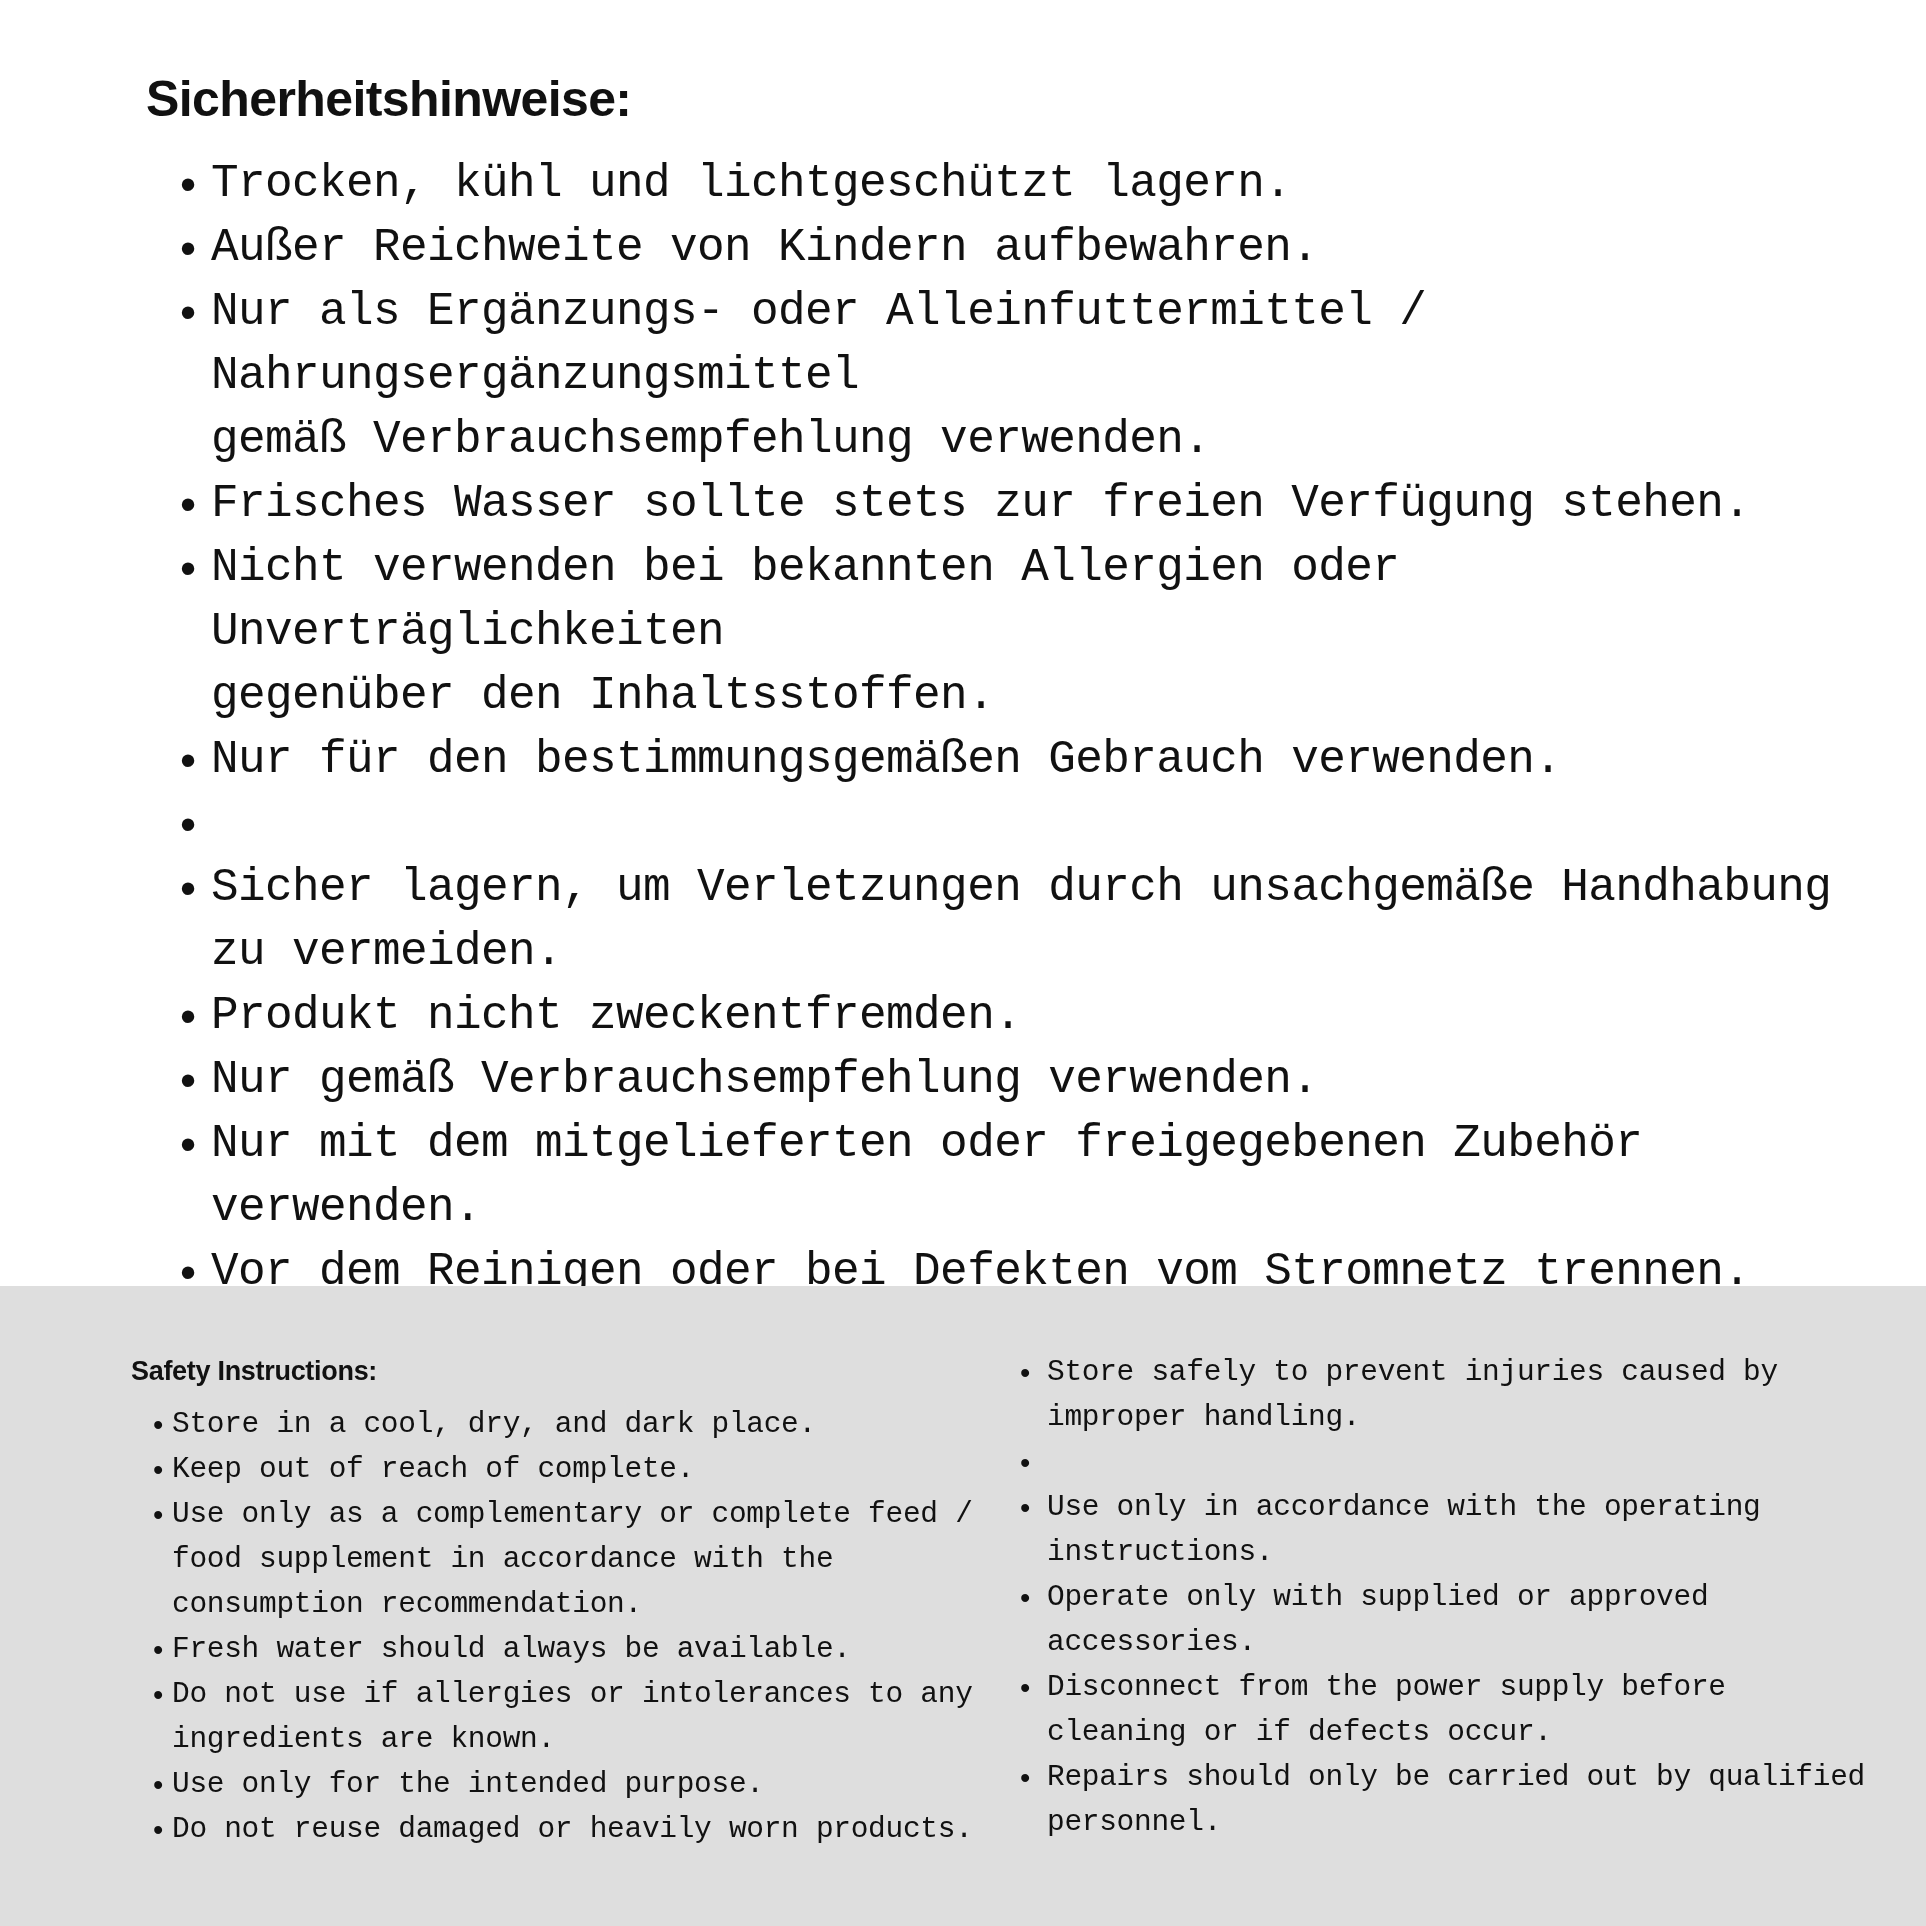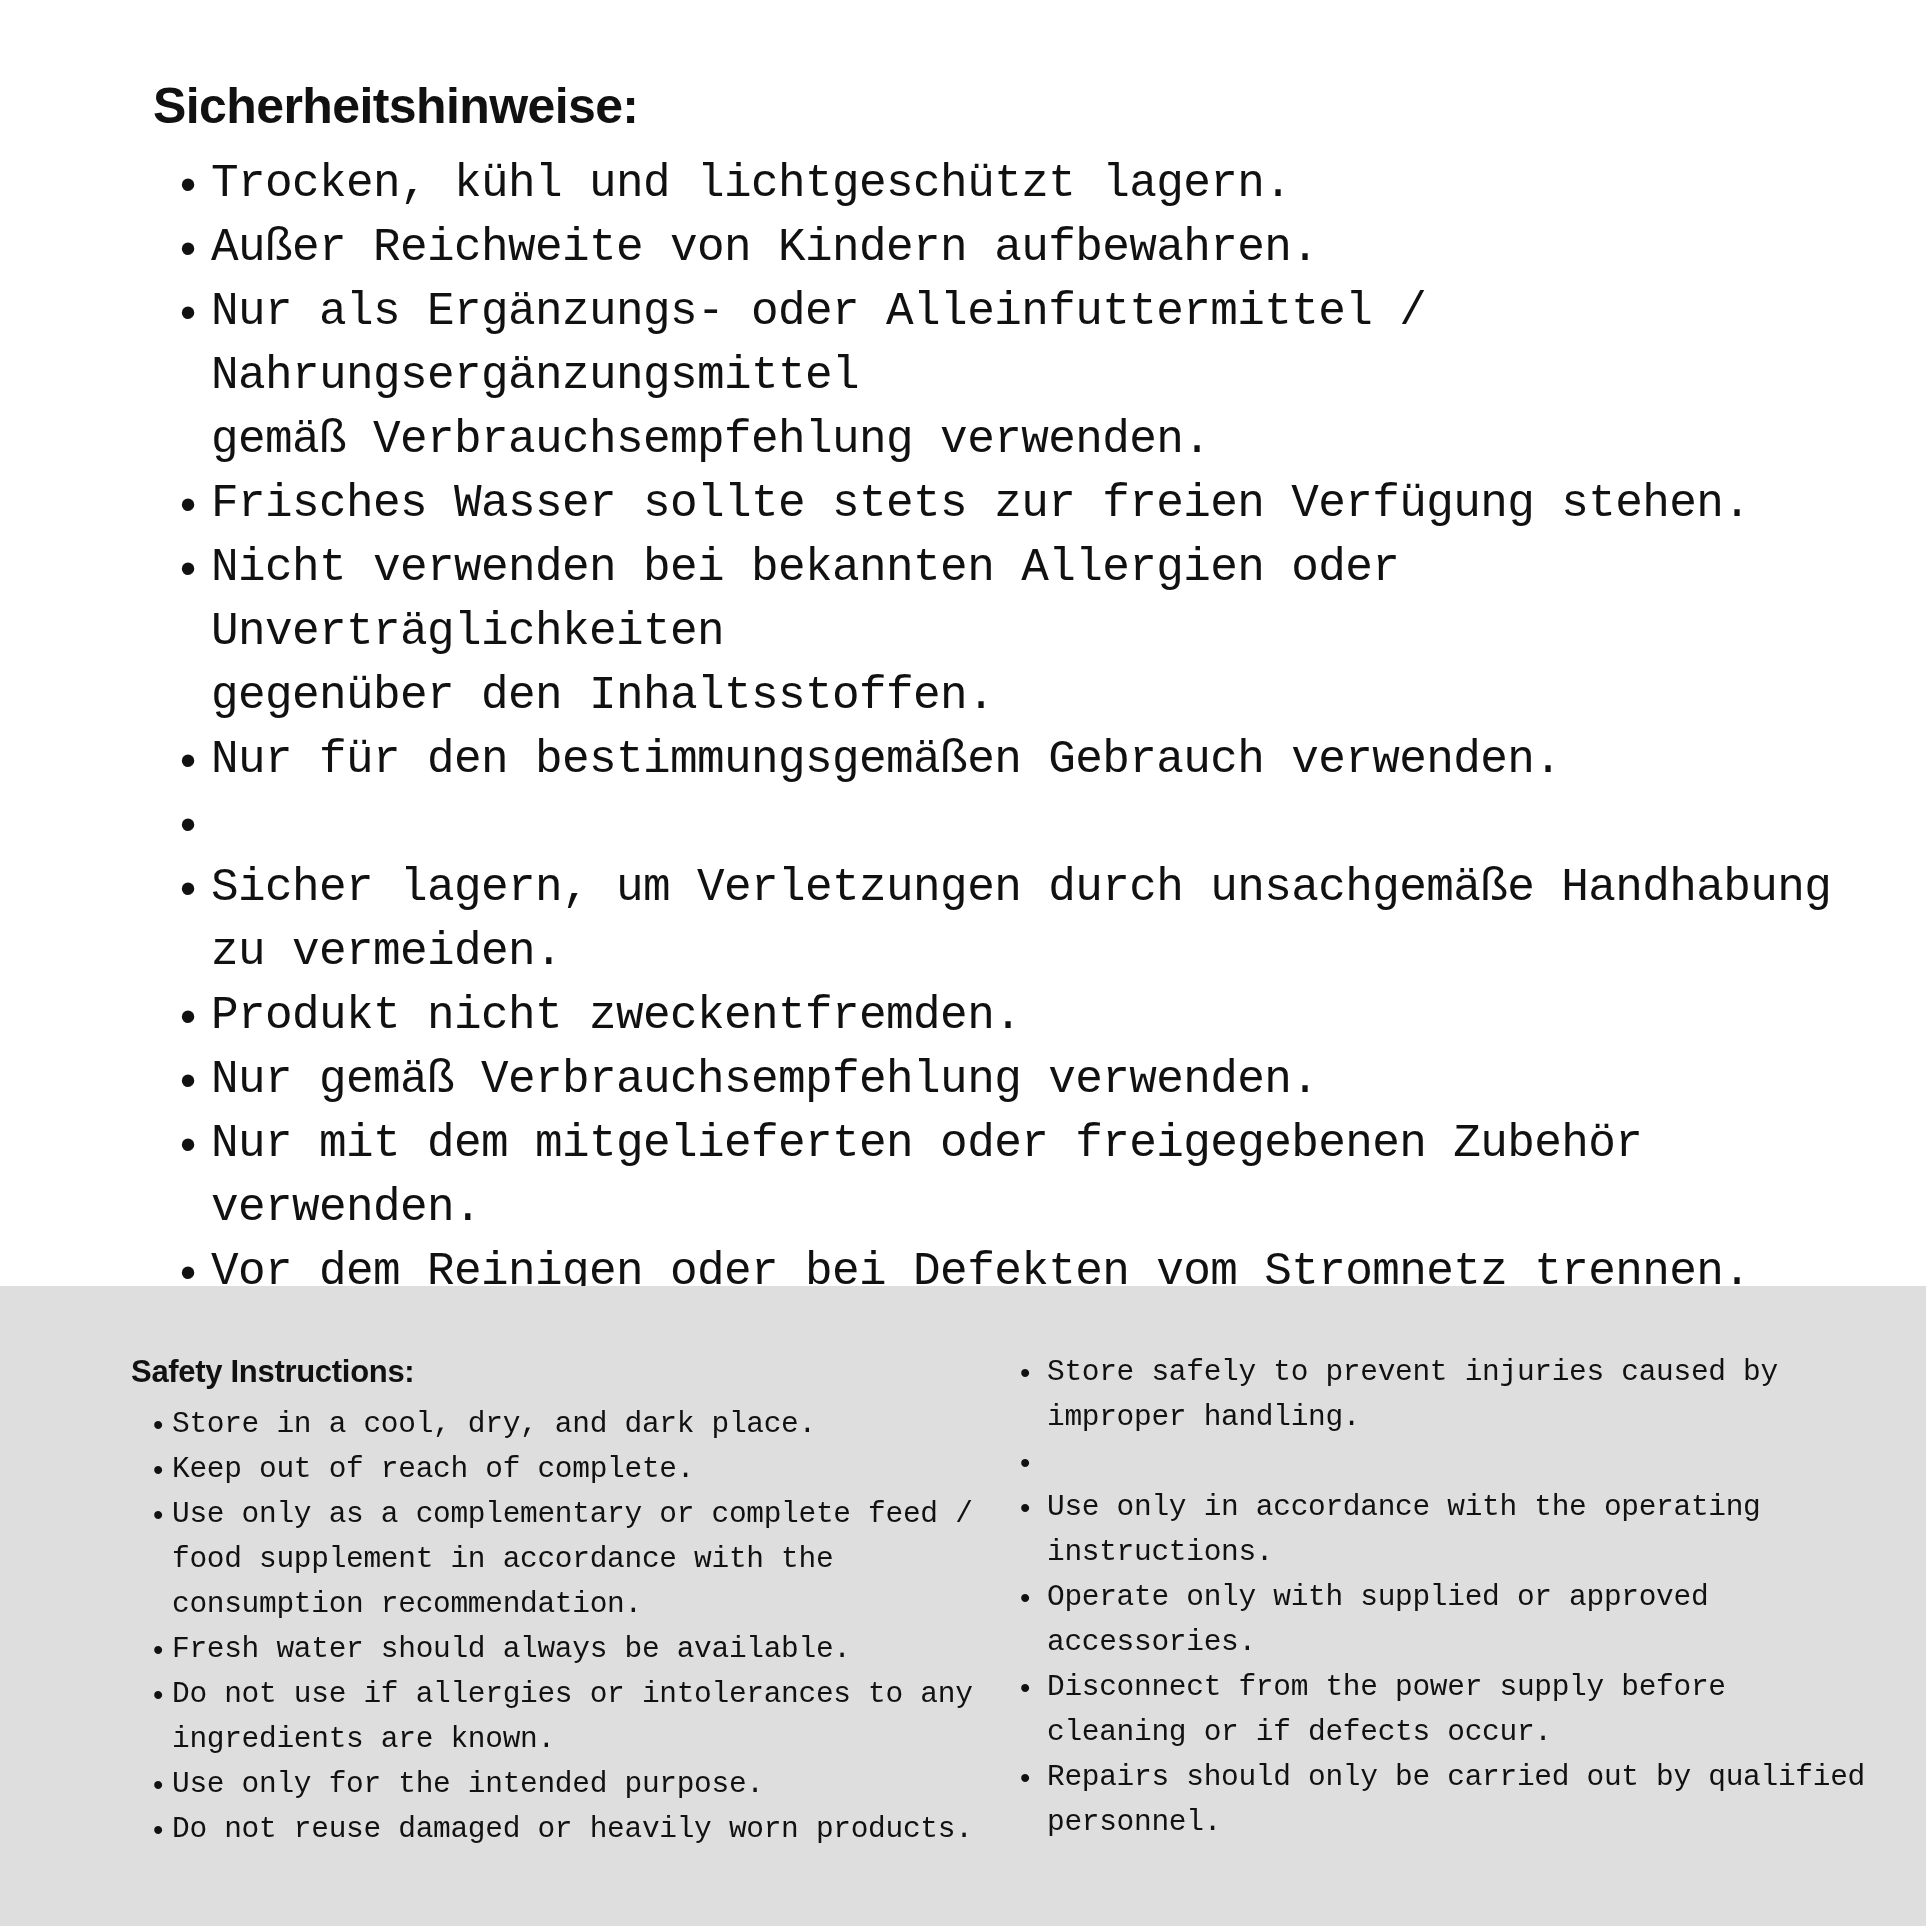--- a/index.html
+++ b/index.html
@@ -9,38 +9,38 @@
   }
   html,body{margin:0;padding:0;}
   body{
     width:1926px;height:1926px;position:relative;overflow:hidden;
     background:var(--bg);color:var(--ink);
     font-family:"Liberation Sans", sans-serif;
   }
   .canvas{position:absolute;inset:0;}
   
   .de-title{
-    position:absolute;left:137px;top:64px;margin:16px;
+    position:absolute;left:137px;top:64px;margin:9px;
     font-size:50px;line-height:53px;font-weight:700;letter-spacing:-0.6px;
   }
   .de-list{
     position:absolute;left:180px;top:152px;width:1734px;
     margin:0;padding:0;list-style:none;
     font-size:46px;line-height:64px;letter-spacing:-0.6px;
   }
   .de-list li{display:flex;align-items:flex-start;}
   .de-list .dot{flex:0 0 31px;width:31px;}
   
   .en-panel{
     position:absolute;left:0;top:1286px;width:1926px;height:640px;
     background:var(--panel-bg);
   }
   .en-title{
     position:absolute;left:131px;top:69px;margin:0;
-    font-size:31px;line-height:33px;font-weight:700;letter-spacing:-0.3px;
+    font-size:27px;line-height:33px;font-weight:700;letter-spacing:-0.3px;
   }
   .en-list{
     position:absolute;margin:0;padding:0;list-style:none;
     font-size:29.5px;line-height:45px;letter-spacing:-0.3px;
   }
   .en-left{left:153px;top:116px;width:854px;}
   .en-right{left:1020px;top:64px;width:899px;}
   .en-list li{display:flex;align-items:flex-start;}
   .en-left .dot{flex:0 0 19px;width:19px;}
   .en-right .dot{flex:0 0 27px;width:27px;}

